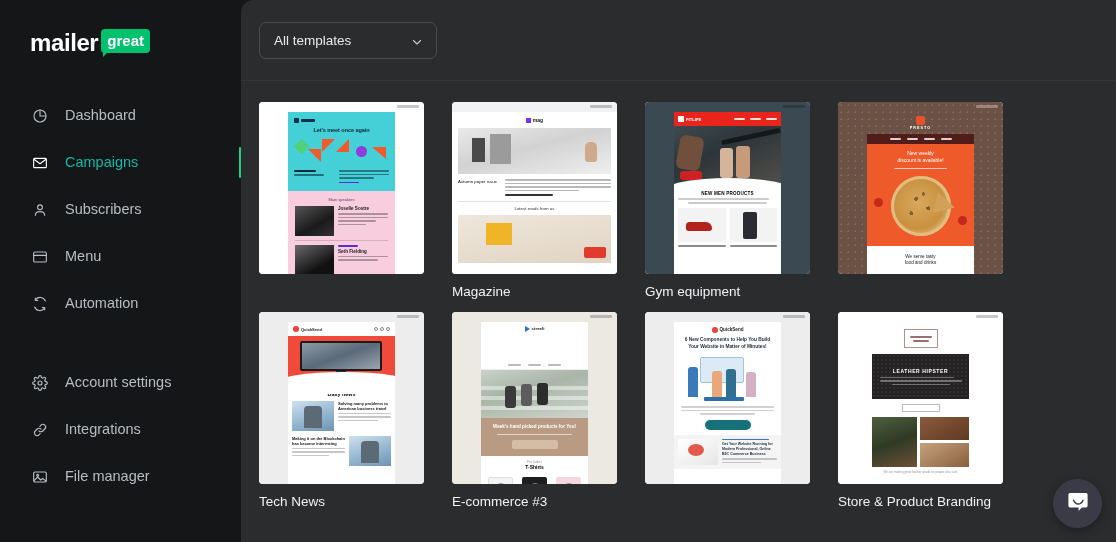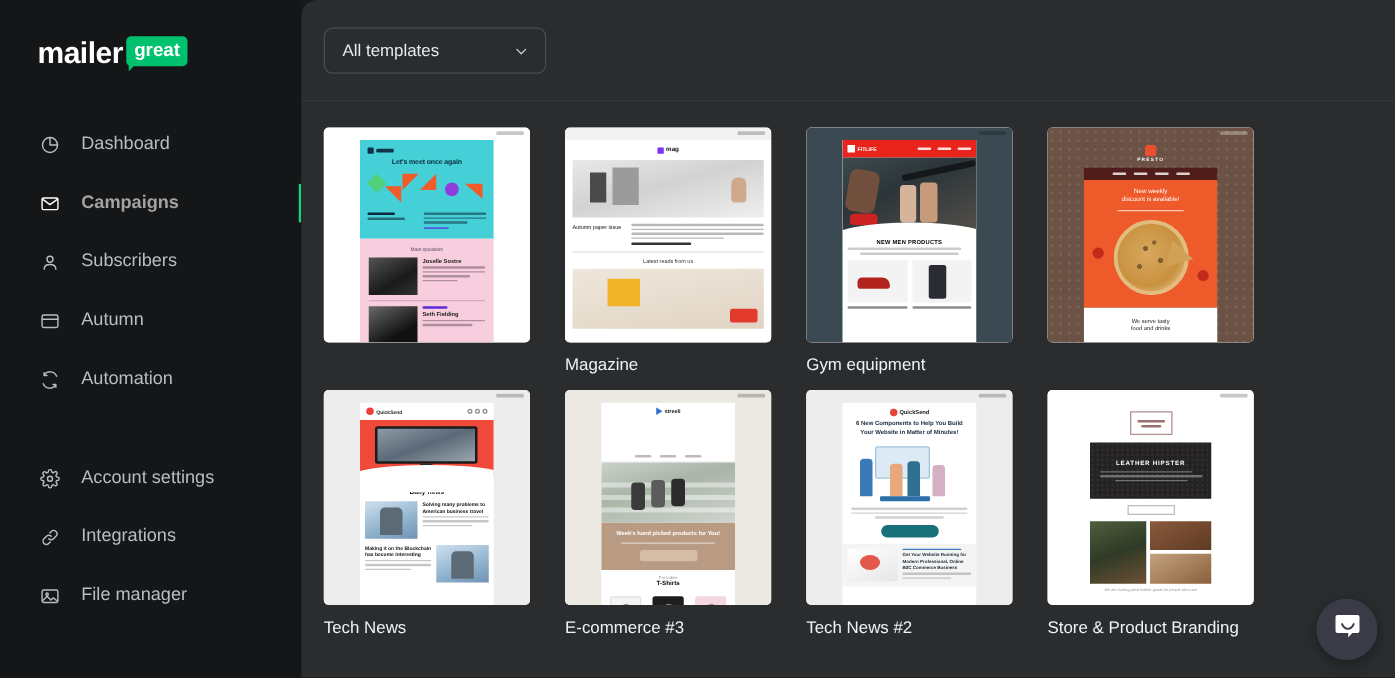--- a/index.html
+++ b/index.html
@@ -35,21 +35,21 @@
   .nav-item {
     display:flex; align-items:center; height:47px;
     padding-left:31px; position:relative; cursor:pointer;
   }
   .nav-item .ico {
     width:17px; height:17px; flex:0 0 17px; margin-right:17px;
     display:flex; align-items:center; justify-content:center;
   }
   .nav-item .ico svg { display:block; }
   .nav-label { color:#b9bdc2; font-size:14.5px; line-height:17px; white-space:nowrap; }
-  .nav-item.active .nav-label { color:#a3a3a3; font-weight:700; }
+  .nav-item.active .nav-label { color:#14b8a6; font-weight:400; }
   .nav-item.active .ico svg { stroke:#ffffff; }
   .nav-item.active::after {
     content:""; position:absolute; right:0; top:8px;
     width:2.5px; height:31px; background:#16d47f; border-radius:2px;
   }
 
   
   .main {
     flex:1; background:#2a2c2e; border-top-left-radius:13px;
     margin-top:0; position:relative; overflow:hidden;
@@ -325,21 +325,21 @@
         </div>
 
 
         <div class="nav-item">
           <span class="ico">
             <svg width="16" height="16" viewBox="0 0 24 24" fill="none" stroke="#b9bdc2" stroke-width="1.7" stroke-linecap="round" stroke-linejoin="round">
               <rect x="2.5" y="4.5" width="19" height="15" rx="2"></rect>
                 <path d="M2.5 9.5h19"></path>
             </svg>
           </span>
-          <span class="nav-label">Autumn</span>
+          <span class="nav-label">Menu</span>
         </div>
 
         <div class="nav-item">
           <span class="ico">
             <svg width="16" height="16" viewBox="0 0 24 24" fill="none" stroke="#b9bdc2" stroke-width="1.7" stroke-linecap="round" stroke-linejoin="round">
               <path d="M20 7.5a8.5 8.5 0 0 0-14.6-2.1"></path>
                 <path d="M4 16.5a8.5 8.5 0 0 0 14.6 2.1"></path>
               <path d="M5 3.2v3.4h3.4"></path>
                 <path d="M19 20.8v-3.4h-3.4"></path>
             </svg>
@@ -744,21 +744,20 @@
                     <i style="display:block;height:1.4px;width:85%;background:#3b79b8;border-radius:1px;margin-bottom:2px;"></i>
                     <div class="hh">Get Your Website Running for Modern Professional, Online B2C Commerce Business</div>
                     <i style="display:block;height:1.3px;background:rgba(0,0,0,.2);border-radius:1px;margin:2px 0;"></i>
                     <i style="display:block;height:1.3px;width:70%;background:rgba(0,0,0,.2);border-radius:1px;"></i>
                   </div>
                 </div>
               </div>
                 </div>
             </div>
           </div>
-          <div class="card-title">Tech News #2</div>
         </div>
 
         <div class="card c8">
           <div class="thumb">
             <div class="t-wrap">
               <div class="t-pagetop">
                   <span class="pill"></span>
                 </div>
               <div class="t-body">
                   <div class="t-inner">

